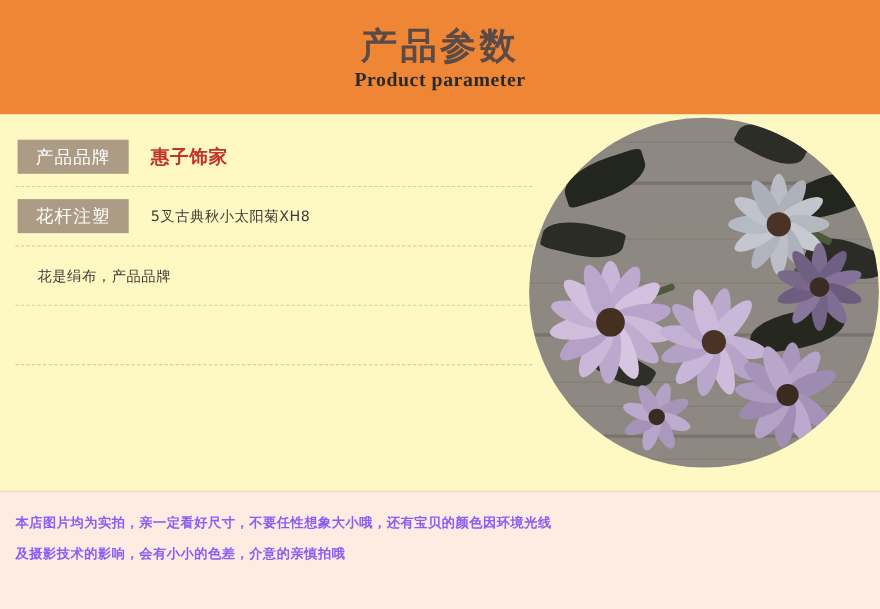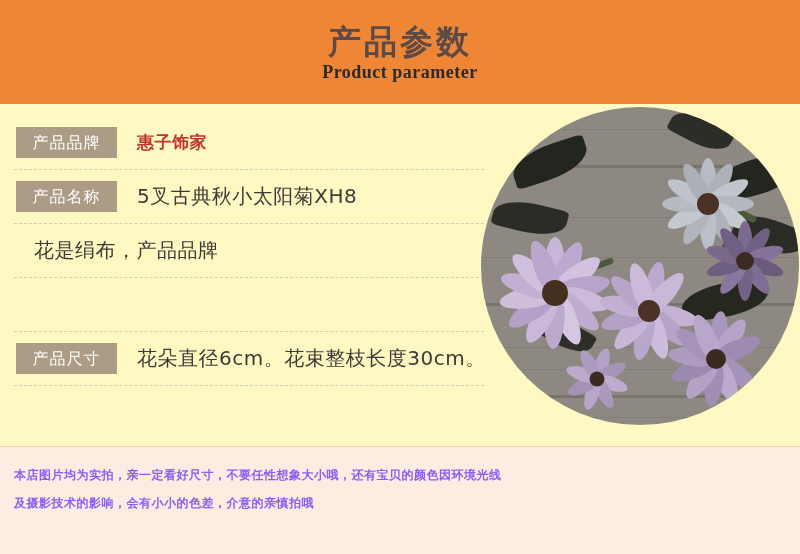--- a/index.html
+++ b/index.html
@@ -92,21 +92,21 @@
     font-family: "DejaVu Sans", sans-serif;
     font-size: 16px;
     text-align: center;
     letter-spacing: 1px;
     flex: 0 0 auto;
     margin-left: 2px;
   }
   .spec-value {
     margin-left: 20px;
     font-family: "DejaVu Sans", sans-serif;
-    font-size: 20px;
+    font-size: 13px;
     color: #3f3a37;
     letter-spacing: 0.5px;
     white-space: nowrap;
   }
   .spec-value.brand {
     color: #c2342b;
     font-weight: bold;
     font-size: 17px;
   }
 
@@ -219,35 +219,31 @@
   <div class="body-area">
 
     <div class="spec-list">
 
       <div class="spec-row">
         <div class="spec-label">产品品牌</div>
         <div class="spec-value brand">惠子饰家</div>
       </div>
 
       <div class="spec-row">
-        <div class="spec-label">产品名称</div>
+        <div class="spec-label">花杆注塑</div>
         <div class="spec-value">5叉古典秋小太阳菊XH8</div>
       </div>
 
       <div class="spec-row">
         <div class="spec-value">花是绢布，产品品牌</div>
       </div>
 
       <div class="spec-row">
       </div>
 
-      <div class="spec-row">
-        <div class="spec-label">产品尺寸</div>
-        <div class="spec-value">花朵直径6cm。花束整枝长度30cm。</div>
-      </div>
 
 
     </div>
 
     <div class="photo-circle">
       <div class="photo-inner">
 
         <div class="wood"></div>
         <div class="wood-line" style="top:58px;"></div>
         <div class="wood-line" style="top:196px;"></div>

